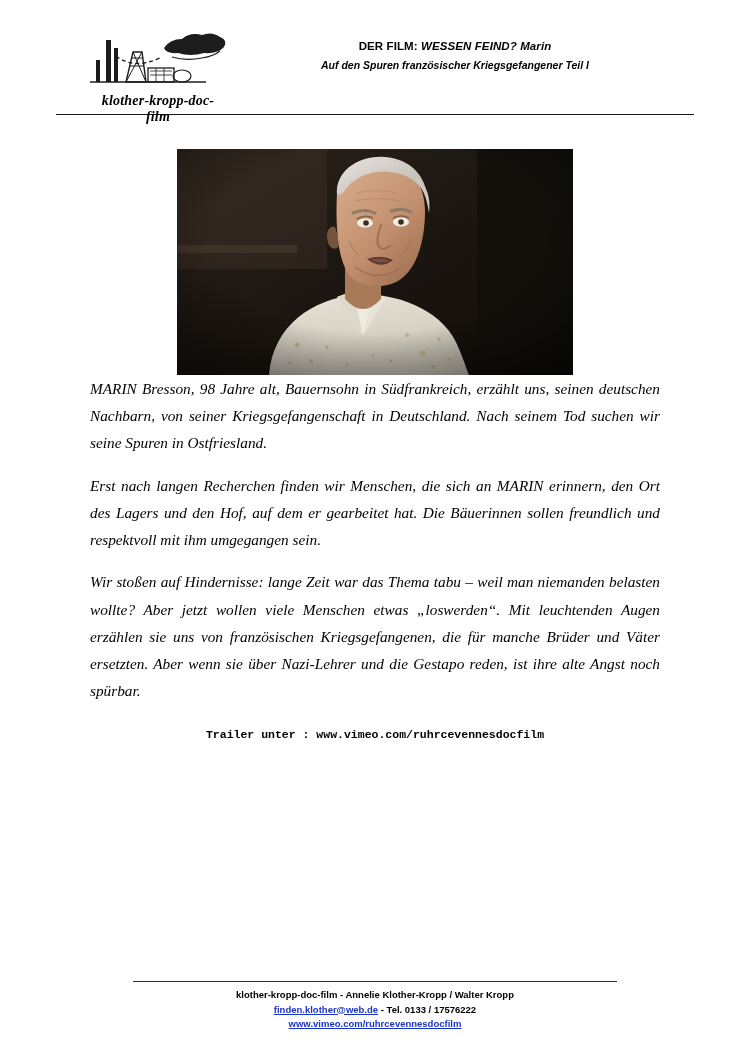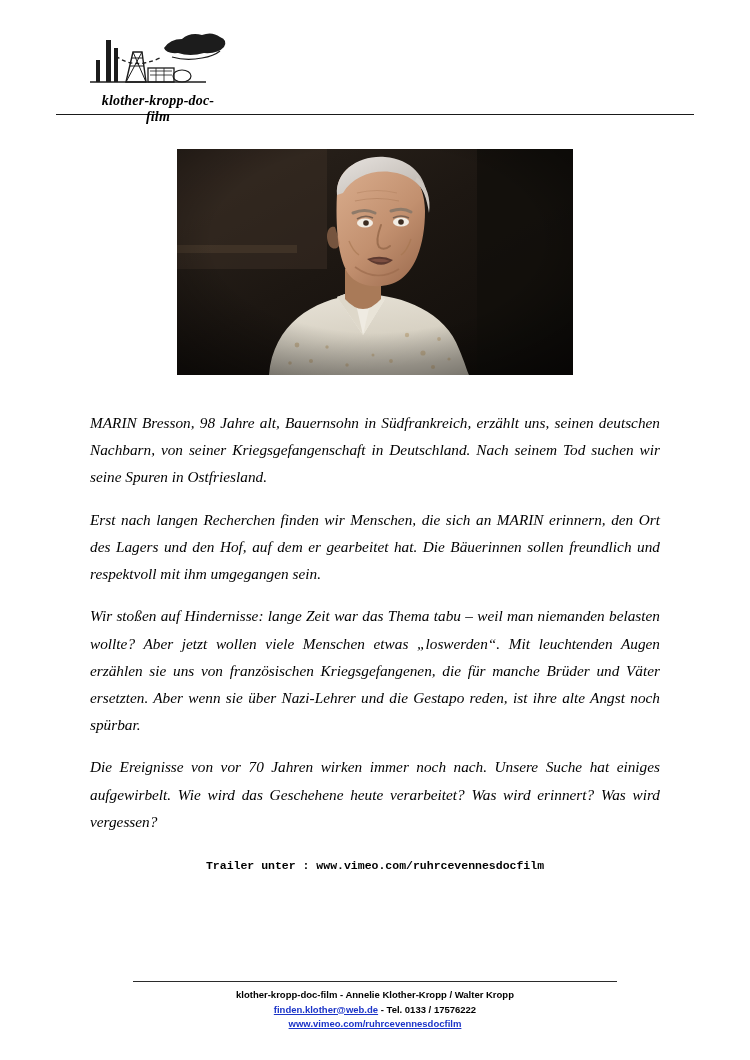--- a/index.html
+++ b/index.html
@@ -84,21 +84,20 @@
     width: 396px;
     height: 226px;
     position: relative;
     overflow: hidden;
     background: #241c17;
   }
   .photo svg { display: block; }
 
   
   .body-text {
-    margin-top: 34px;
     padding: 0 34px 0 34px;
   }
   .body-text p {
     font-family: "Liberation Serif", serif;
     font-style: italic;
     font-size: 15.3px;
     line-height: 1.78;
     text-align: justify;
     margin: 0 0 15px 0;
   }
@@ -165,20 +164,27 @@
           <path d="M64 41 h22 M64 45 h22 M70 38 v14 M78 38 v14" stroke="#1c1c1c" stroke-width="0.8"></path>
 
           <ellipse cx="96" cy="46" rx="9" ry="6" fill="none" stroke="#1c1c1c" stroke-width="1.2"></ellipse>
 
           <path d="M4 52 H120" stroke="#1c1c1c" stroke-width="1.5"></path>
         </svg>
       </span>
       <div class="logo-caption">klother-kropp-doc-film</div>
     </div>
 
+    <div class="title-block">
+      <div class="title-line1">
+        <span>DER FILM:</span>
+        <span class="film-title">WESSEN FEIND? Marin</span>
+      </div>
+      <div class="title-line2">Auf den Spuren französischer Kriegsgefangener Teil I</div>
+    </div>
   </div>
 
   <hr class="header-rule">
 
   <div class="photo-wrap">
     <div class="photo">
       <svg width="396" height="226" viewBox="0 0 396 226" xmlns="http://www.w3.org/2000/svg">
         <defs>
           <linearGradient id="bgGrad" x1="0" y1="0" x2="1" y2="1">
             <stop offset="0%" stop-color="#2c241d"></stop>
@@ -266,21 +272,20 @@
 
         <rect width="396" height="226" fill="url(#vign)"></rect>
       </svg>
     </div>
   </div>
 
   <div class="body-text">
     <p>MARIN Bresson, 98 Jahre alt,  Bauernsohn in Südfrankreich, erzählt uns, seinen deutschen Nachbarn, von seiner Kriegsgefangenschaft in Deutschland. Nach seinem Tod suchen wir seine Spuren in Ostfriesland.</p>
     <p>Erst nach langen Recherchen finden wir Menschen, die sich an MARIN erinnern, den Ort des Lagers und den Hof, auf dem er gearbeitet hat. Die Bäuerinnen sollen freundlich und respektvoll mit ihm umgegangen sein.</p>
     <p>Wir stoßen auf Hindernisse: lange Zeit war das Thema tabu – weil man niemanden belasten wollte? Aber jetzt wollen viele Menschen etwas „loswerden“. Mit leuchtenden Augen erzählen sie uns von französischen Kriegsgefangenen, die für manche Brüder und Väter ersetzten. Aber wenn sie über Nazi-Lehrer und die Gestapo reden, ist ihre alte Angst noch spürbar.</p>
-    <p>Die Ereignisse von vor 70 Jahren wirken immer noch nach. Unsere Suche hat einiges aufgewirbelt. Wie wird das  Geschehene heute verarbeitet? Was wird erinnert? Was wird vergessen?</p>
     <div class="trailer">Trailer unter : www.vimeo.com/ruhrcevennesdocfilm</div>
   </div>
 
   <div class="footer">
     <hr class="footer-rule">
     <div class="footer-line">klother-kropp-doc-film  -  Annelie Klother-Kropp / Walter Kropp</div>
     <div class="footer-line">
       <a class="footer-link" href="#">finden.klother@web.de</a>
       <span>-  Tel. 0133 / 17576222</span>
     </div>

